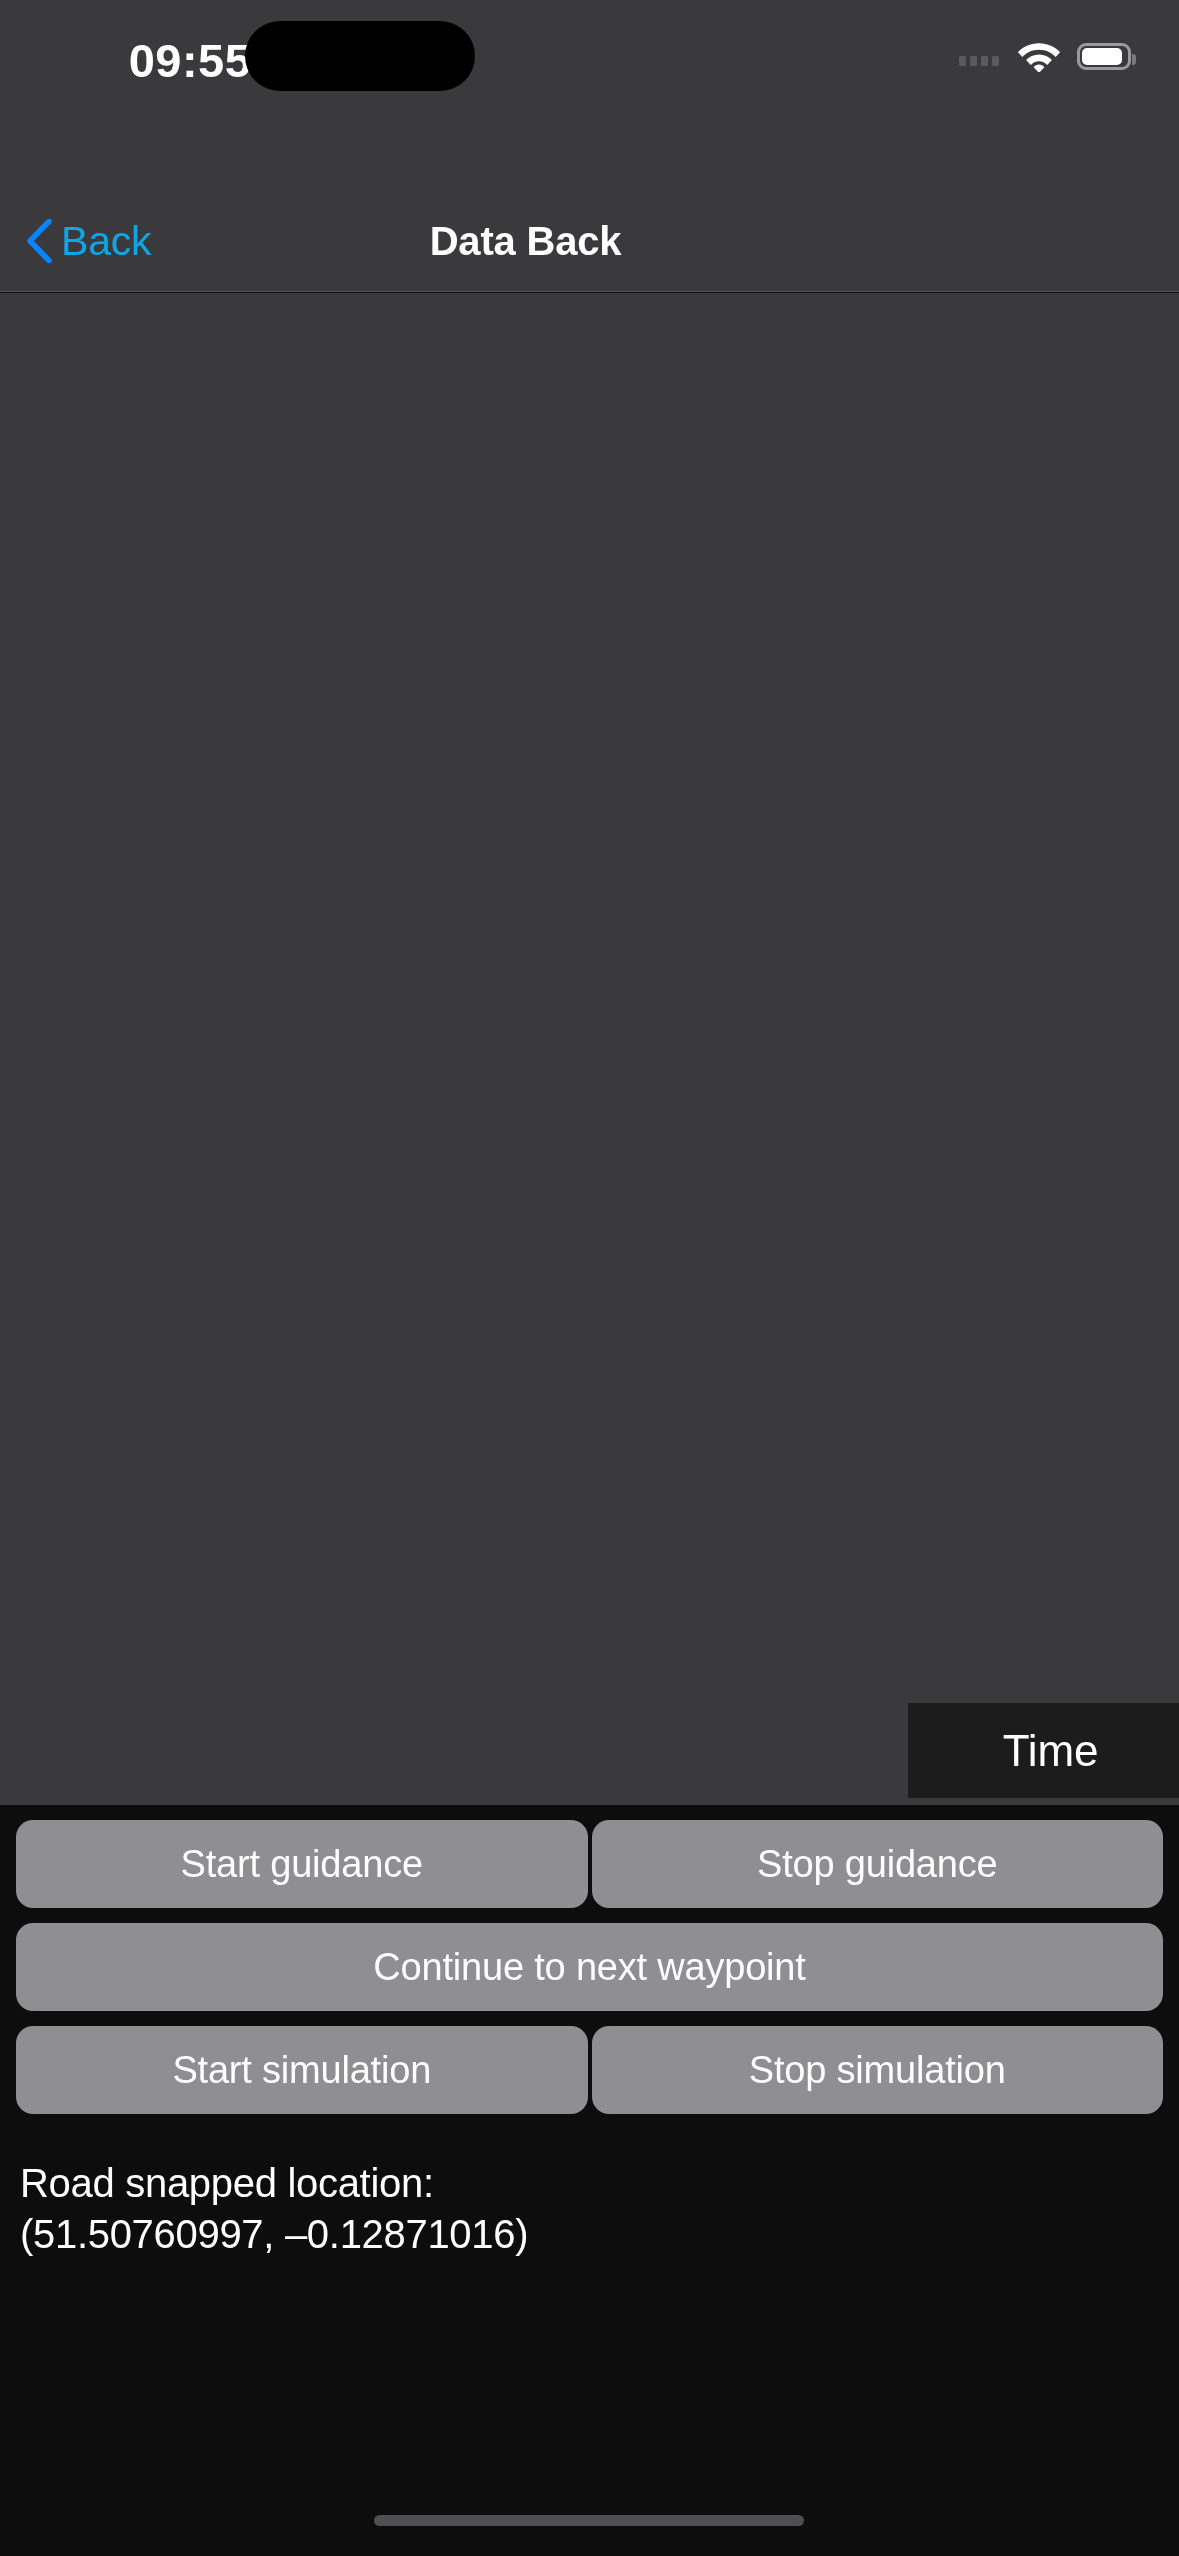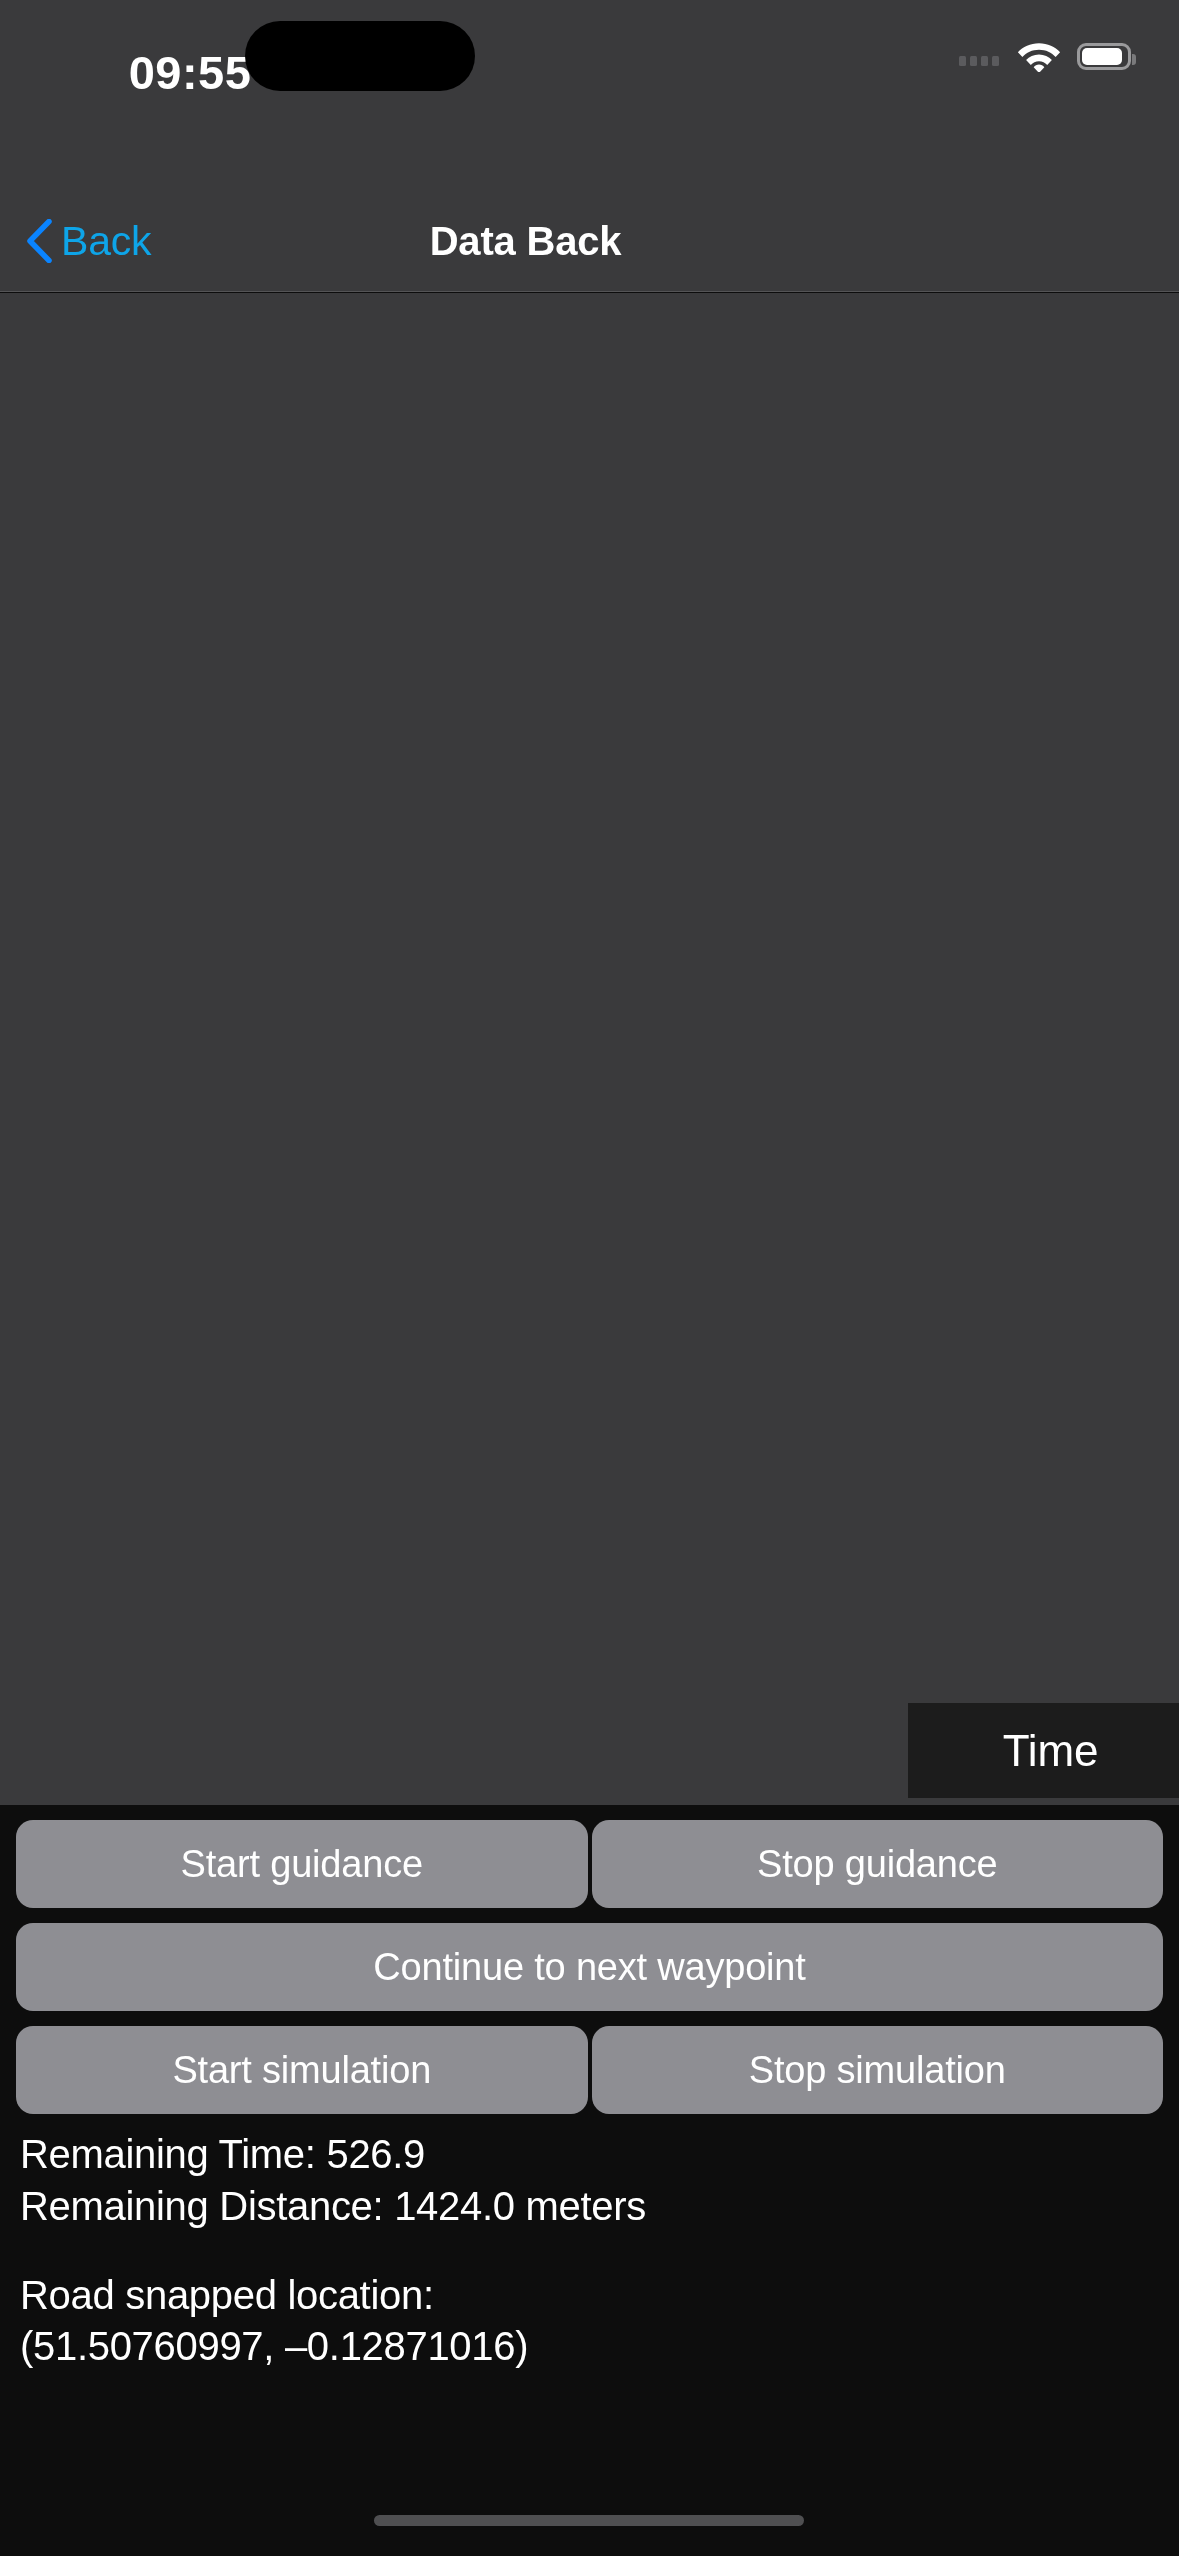--- a/index.html
+++ b/index.html
@@ -26,21 +26,20 @@
   }
   #status-time {
     position: absolute;
     left: 90px; top: 33px;
     width: 200px;
     text-align: center;
     color: #ffffff;
     font-size: 47px;
     font-weight: 600;
     letter-spacing: 0.5px;
-    margin-top: 12px;
   }
   #dynamic-island {
     position: absolute;
     left: 245px; top: 21px;
     width: 230px; height: 70px;
     background: #000000;
     border-radius: 40px;
   }
   #status-right {
     position: absolute;
@@ -263,24 +262,20 @@
 
     <div class="btn-row">
       <button class="btn">Continue to next waypoint</button>
     </div>
 
     <div class="btn-row">
       <button class="btn">Start simulation</button>
       <button class="btn">Stop simulation</button>
     </div>
 
-    <div id="info-block">
-      <div class="info-line">Remaining Time: 526.9</div>
-      <div class="info-line">Remaining Distance: 1424.0 meters</div>
-    </div>
 
     <div id="location-block">
       <div id="location-text">Road snapped location: (51.50760997, –0.12871016)</div>
     </div>
 
     <div id="home-indicator"></div>
   </div>
 
 </div>
 

